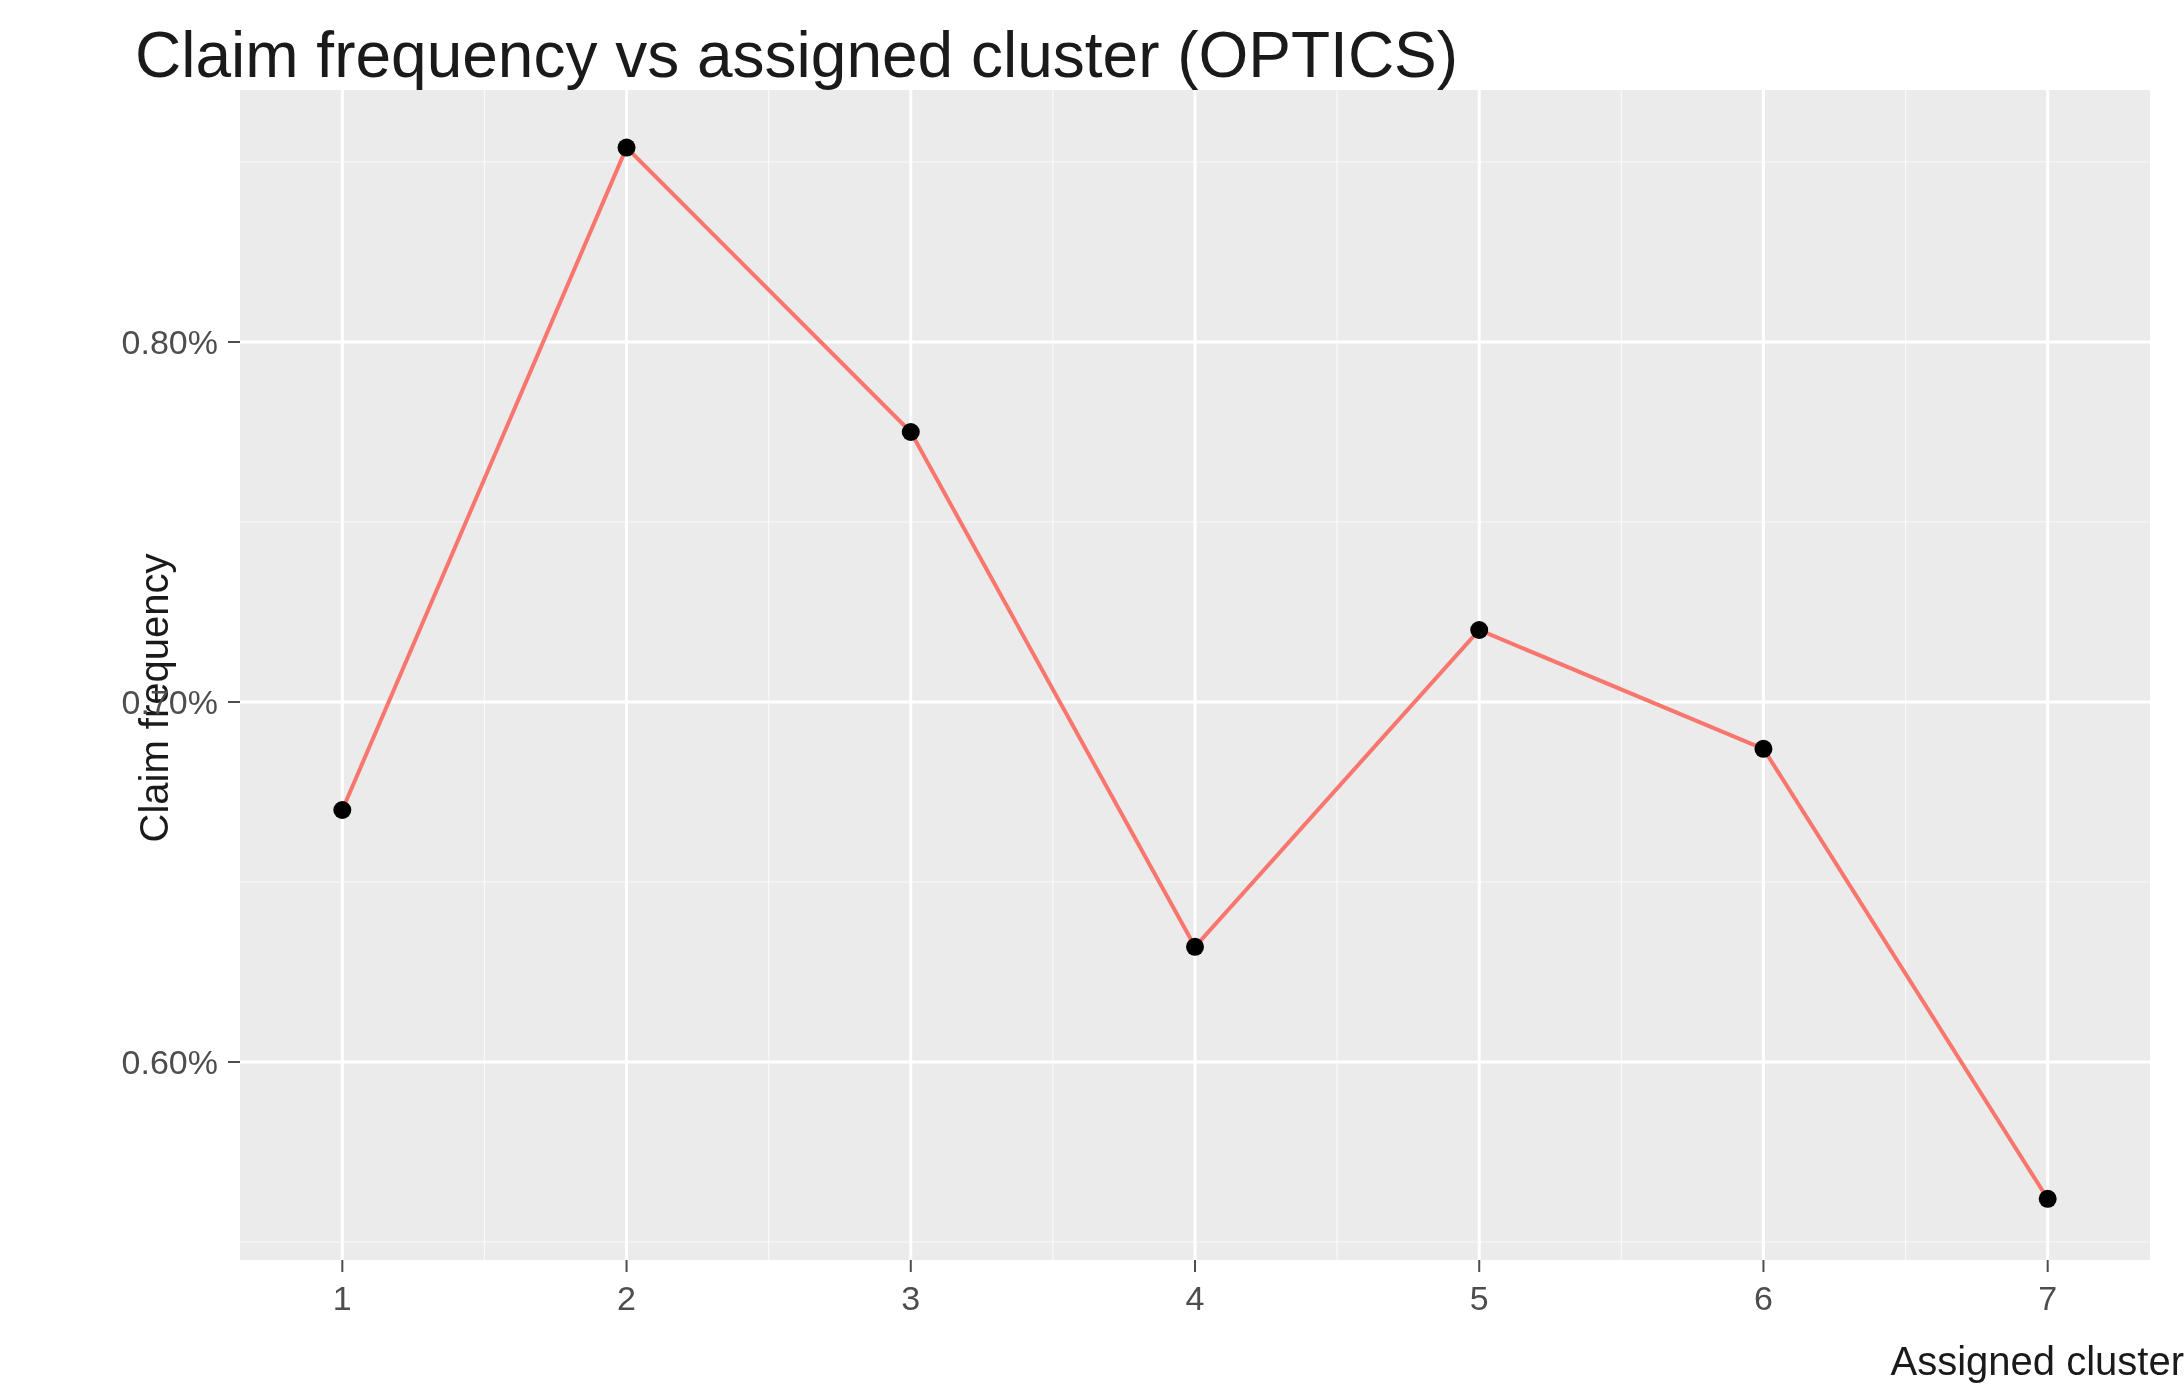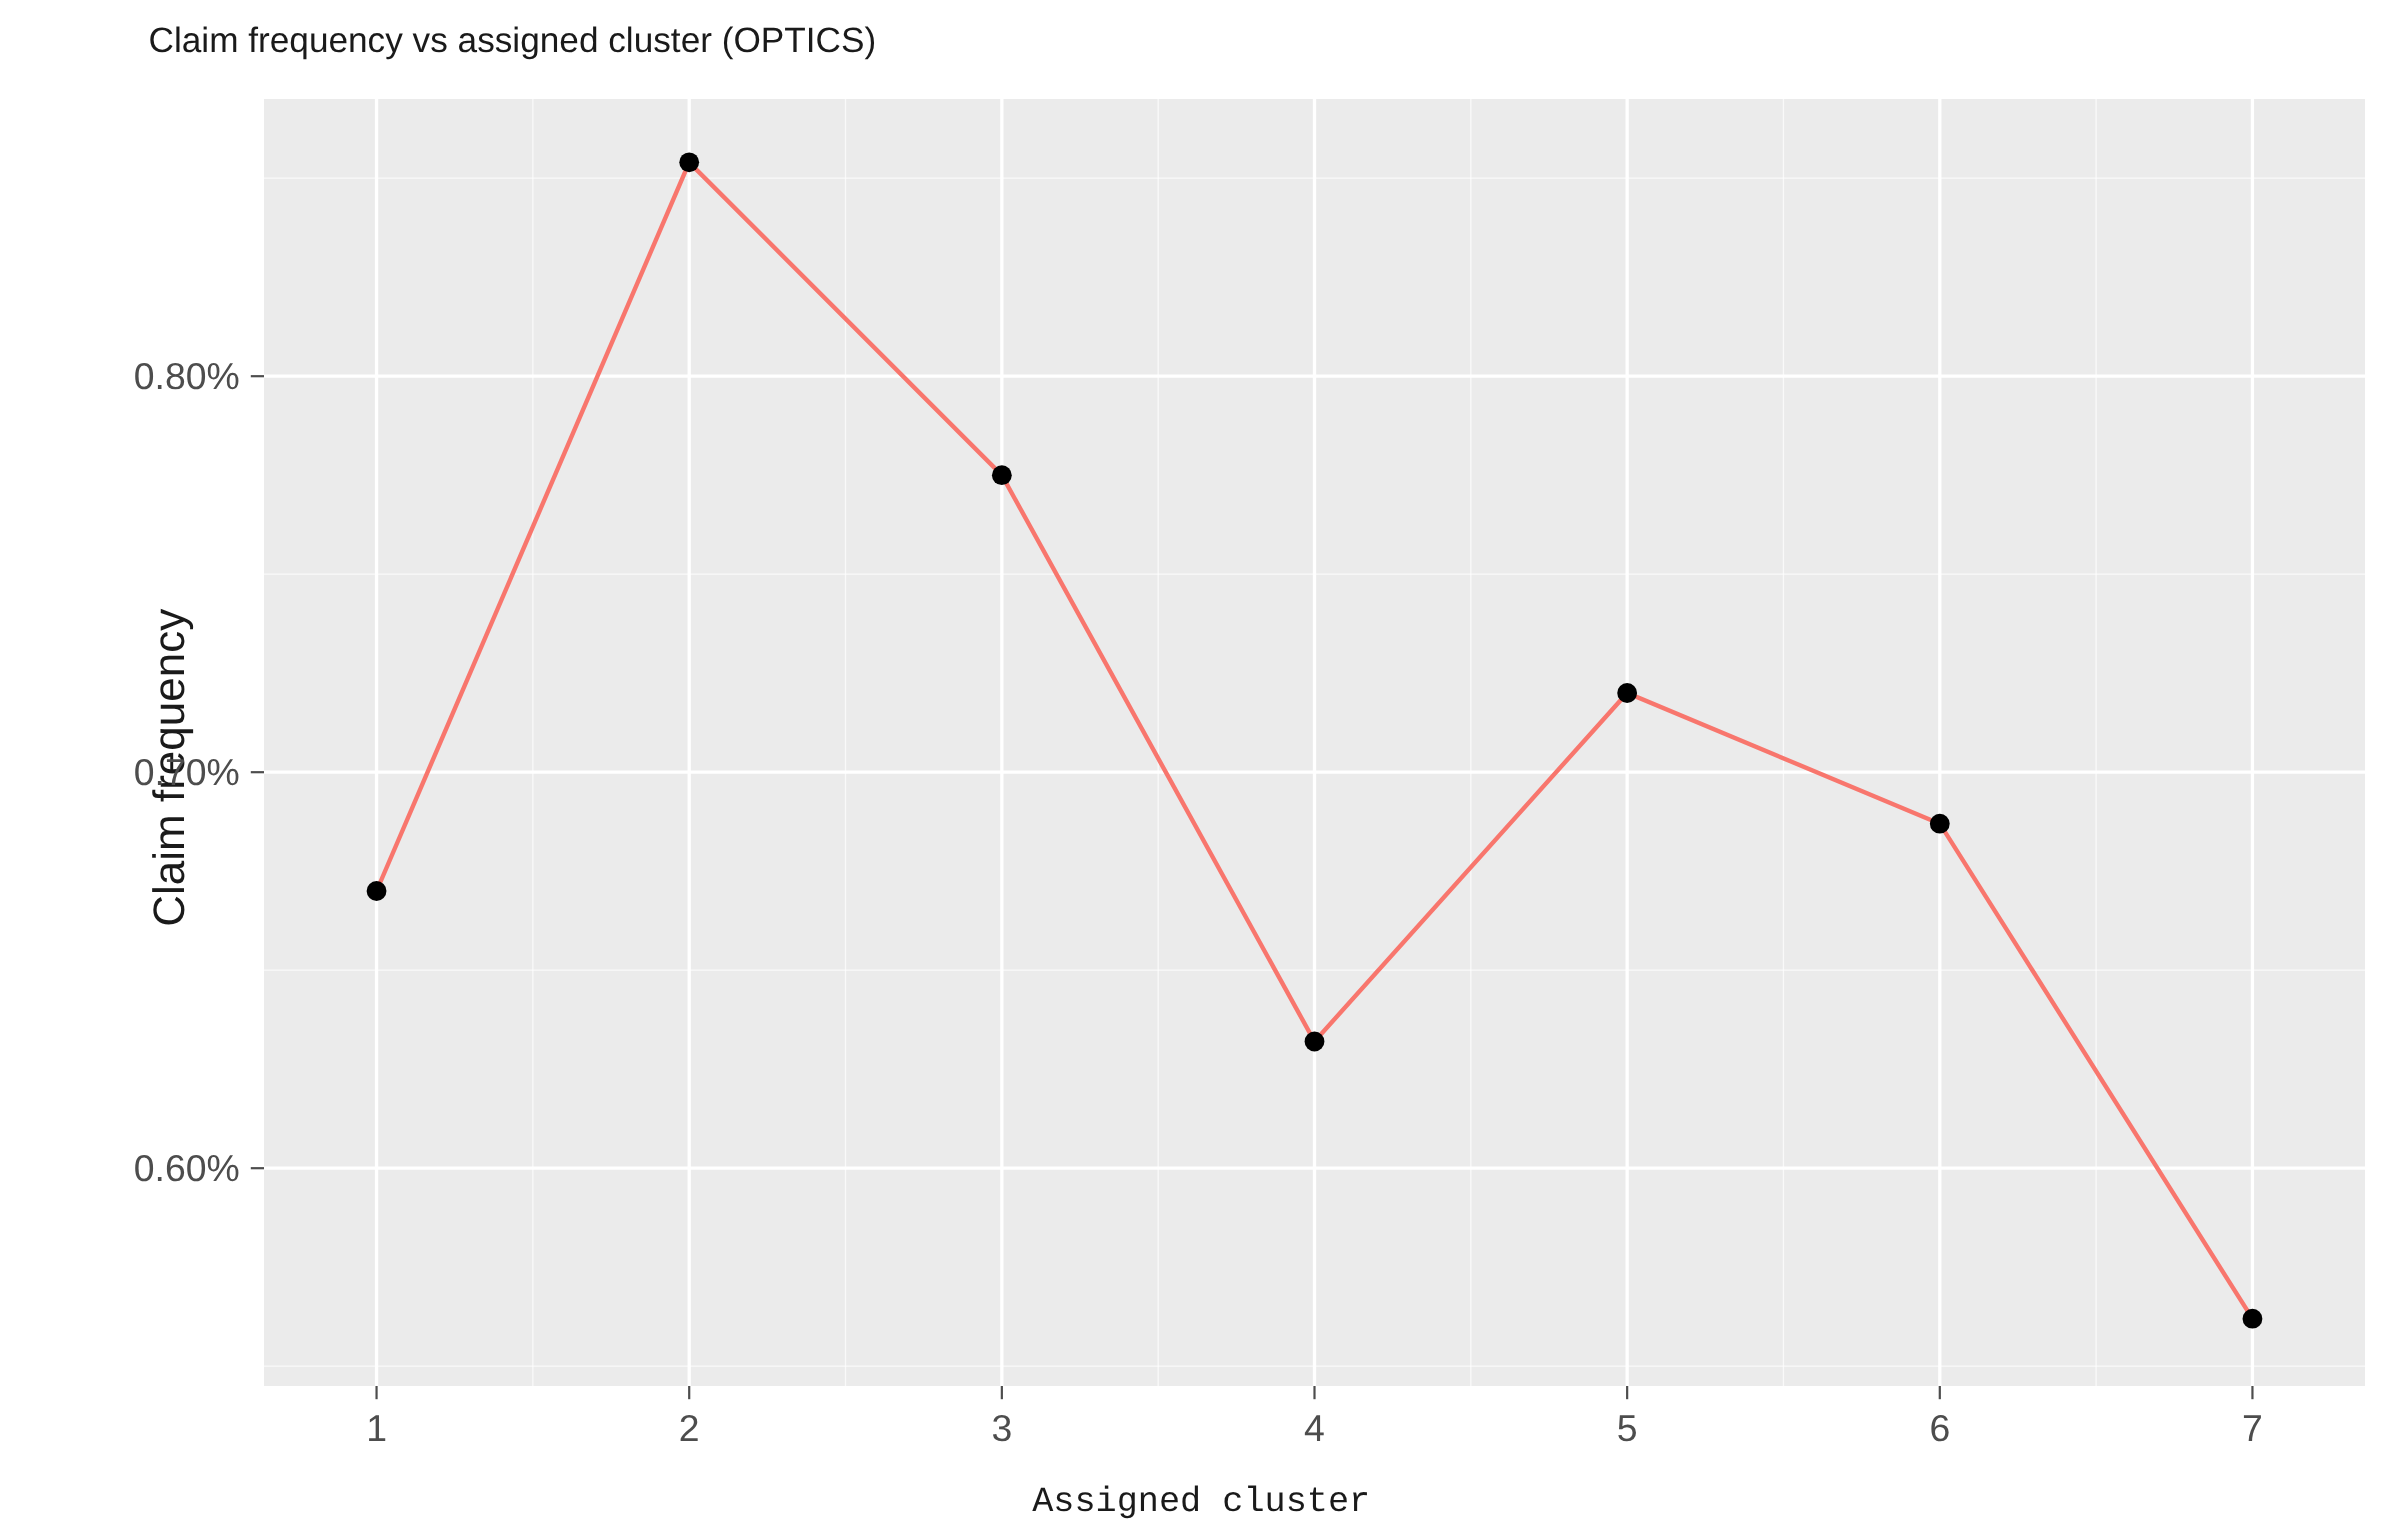--- a/index.html
+++ b/index.html
@@ -12,42 +12,41 @@
   }
   .chart-wrap {
     position: relative;
     width: 2184px;
     height: 1396px;
   }
   .chart-title {
     position: absolute;
     left: 135px;
     top: 18px;
-    font-size: 32px;
+    font-size: 64px;
     color: #1a1a1a;
     font-weight: 400;
   }
   .y-axis-label {
     position: absolute;
     left: 10px;
     top: 50%;
     transform: translateY(-50%) rotate(-90deg);
     transform-origin: center;
     font-size: 40px;
     color: #1a1a1a;
     white-space: nowrap;
   }
   .x-axis-label {
     position: absolute;
     bottom: 12px;
     width: 100%;
-    text-align: center;
-    font-size: 32px;
+    text-align: right;
+    font-size: 40px;
     color: #1a1a1a;
-    font-family: Liberation Mono, monospace;
   }
   svg.plot {
     position: absolute;
     left: 0;
     top: 0;
   }
   .panel-bg {
     fill: #ebebeb;
   }
   .grid-major {

